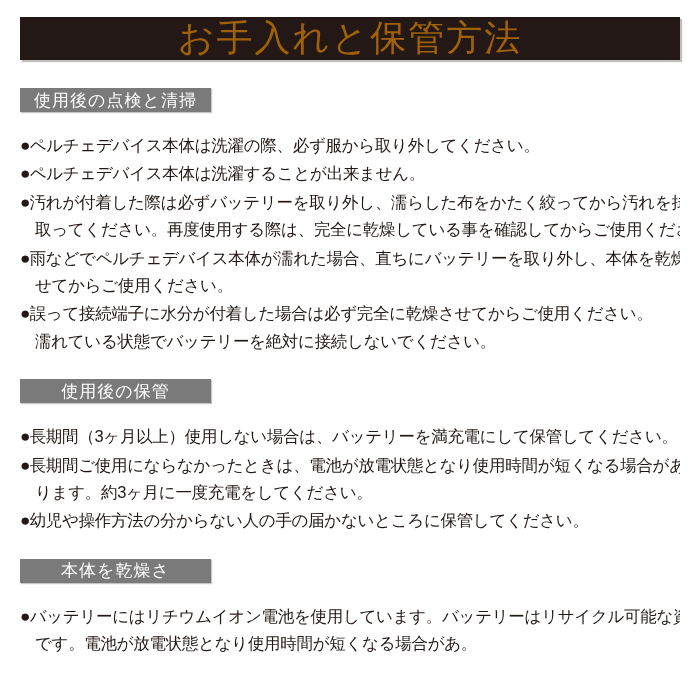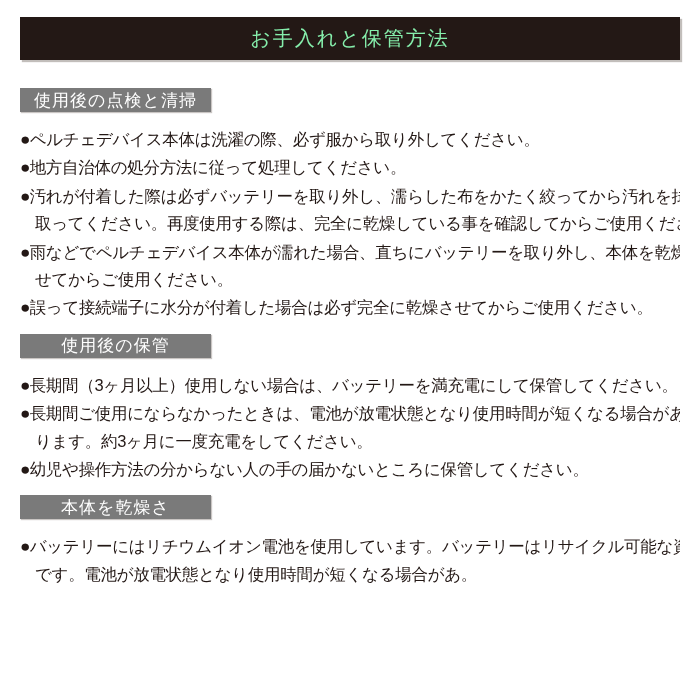--- a/index.html
+++ b/index.html
@@ -22,39 +22,39 @@
     padding:17px 20px 0 20px;
   }
   .title-bar{
     height:43px;
     background:var(--title-bg);
     display:flex;align-items:center;justify-content:center;
     box-shadow:2px 2px 1px rgba(120,110,105,0.45);
   }
   .title-bar h1{
     margin:11px;
-    color:#86efac;
-    font-size:20px;
+    color:#a16207;
+    font-size:36px;
     font-weight:500;
     letter-spacing:2px;
     white-space:nowrap;
   }
   .section-heading{
-    margin-top:12px;
+    margin-top:24px;
     width:191px;height:24px;
     background:var(--heading-bg);
     color:#ffffff;
     font-size:17px;
     letter-spacing:1px;
     display:flex;align-items:center;justify-content:center;
     box-shadow:1px 1px 1px rgba(120,110,105,0.4);
     white-space:nowrap;
   }
   .section:first-of-type .section-heading{margin-top:28px;}
-  .list{margin-top:14px;}
+  .list{margin-top:20px;}
   .item{margin-bottom:1px;}
   .line{
     font-size:16.5px;
     line-height:27.4px;
     letter-spacing:-0.3px;
     white-space:nowrap;
     overflow:hidden;
   }
   .line.cont{padding-left:15px;}
   .bullet{
@@ -72,32 +72,33 @@
     <h1>お手入れと保管方法</h1>
   </header>
   <main id="sections">
       <section class="section">
         <div class="section-heading">使用後の点検と清掃</div>
         <div class="list">
           <div class="item">
             <div class="line first"><span class="bullet">●</span><span class="line-text">ペルチェデバイス本体は洗濯の際、必ず服から取り外してください。</span></div>
           </div>
           <div class="item">
-            <div class="line first"><span class="bullet">●</span><span class="line-text">地方自治体の処分方法に従って処理してください。</span></div>
+            <div class="line first"><span class="bullet">●</span><span class="line-text">ペルチェデバイス本体は洗濯することが出来ません。</span></div>
           </div>
           <div class="item">
             <div class="line first"><span class="bullet">●</span><span class="line-text">汚れが付着した際は必ずバッテリーを取り外し、濡らした布をかたく絞ってから汚れを拭き</span></div>
             <div class="line cont"><span class="line-text">取ってください。再度使用する際は、完全に乾燥している事を確認してからご使用ください。</span></div>
           </div>
           <div class="item">
             <div class="line first"><span class="bullet">●</span><span class="line-text">雨などでペルチェデバイス本体が濡れた場合、直ちにバッテリーを取り外し、本体を乾燥さ</span></div>
             <div class="line cont"><span class="line-text">せてからご使用ください。</span></div>
           </div>
           <div class="item">
             <div class="line first"><span class="bullet">●</span><span class="line-text">誤って接続端子に水分が付着した場合は必ず完全に乾燥させてからご使用ください。</span></div>
+            <div class="line cont"><span class="line-text">濡れている状態でバッテリーを絶対に接続しないでください。</span></div>
           </div>
         </div>
       </section>
       <section class="section">
         <div class="section-heading">使用後の保管</div>
         <div class="list">
           <div class="item">
             <div class="line first"><span class="bullet">●</span><span class="line-text">長期間（3ヶ月以上）使用しない場合は、バッテリーを満充電にして保管してください。</span></div>
           </div>
           <div class="item">

